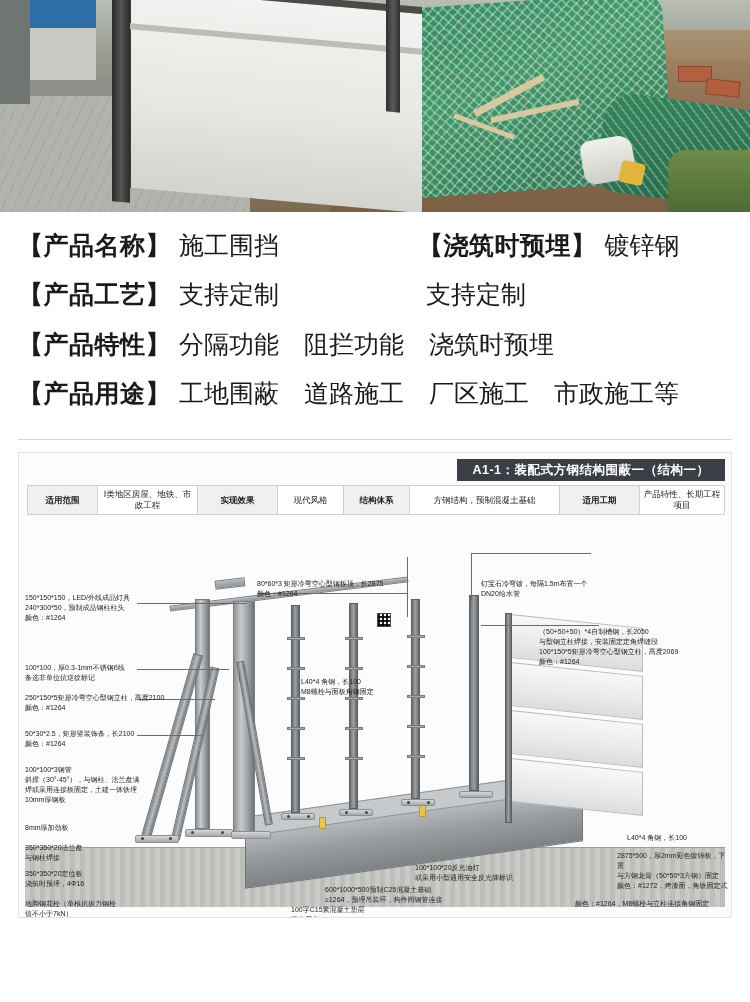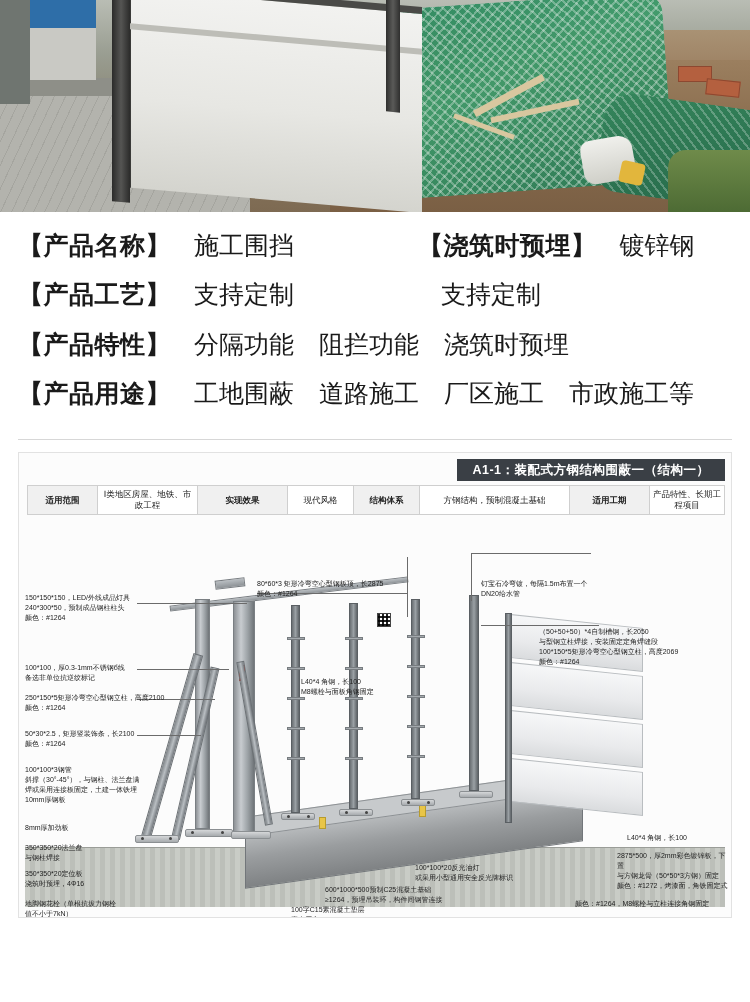--- a/index.html
+++ b/index.html
@@ -135,21 +135,21 @@
   }
   .spec-cell {
     display: flex;
     align-items: baseline;
     white-space: nowrap;
   }
   .spec-cell.left  { width: 400px; }
   .spec-cell.right { flex: 1; }
   .spec-cell.full  { width: 100%; }
   .spec-label { font-weight: 700; letter-spacing: .5px; }
-  .spec-value { margin-left: 23px; }
+  .spec-value { margin-left: 8px; }
 
   .divider {
     width: 714px;
     height: 1px;
     background: #d7d7d7;
     margin: 6px auto 0 auto;
   }
 
   
   .drawing {
@@ -352,21 +352,21 @@
 
 <div class="divider"></div>
 
 <div class="drawing">
 
   <div class="dw-title">A1-1：装配式方钢结构围蔽一（结构一）</div>
 
   <div class="dw-table">
     <div class="dw-td h" style="width:70px;">适用范围</div>
     <div class="dw-td" style="width:100px;">Ⅰ类地区房屋、地铁、市政工程</div>
-    <div class="dw-td h" style="width:90px;">实现效果</div>
+    <div class="dw-td h" style="width:80px;">实现效果</div>
     <div class="dw-td" style="width:66px;">现代风格</div>
     <div class="dw-td h" style="width:66px;">结构体系</div>
     <div class="dw-td" style="width:150px;">方钢结构，预制混凝土基础</div>
     <div class="dw-td h" style="width:80px;">适用工期</div>
     <div class="dw-td" style="flex:1;">产品特性、长期工程项目</div>
   </div>
 
   <div class="dw-canvas">
 
     <div class="ground" style="left:6px; top:330px; width:700px; height:60px;"></div>

